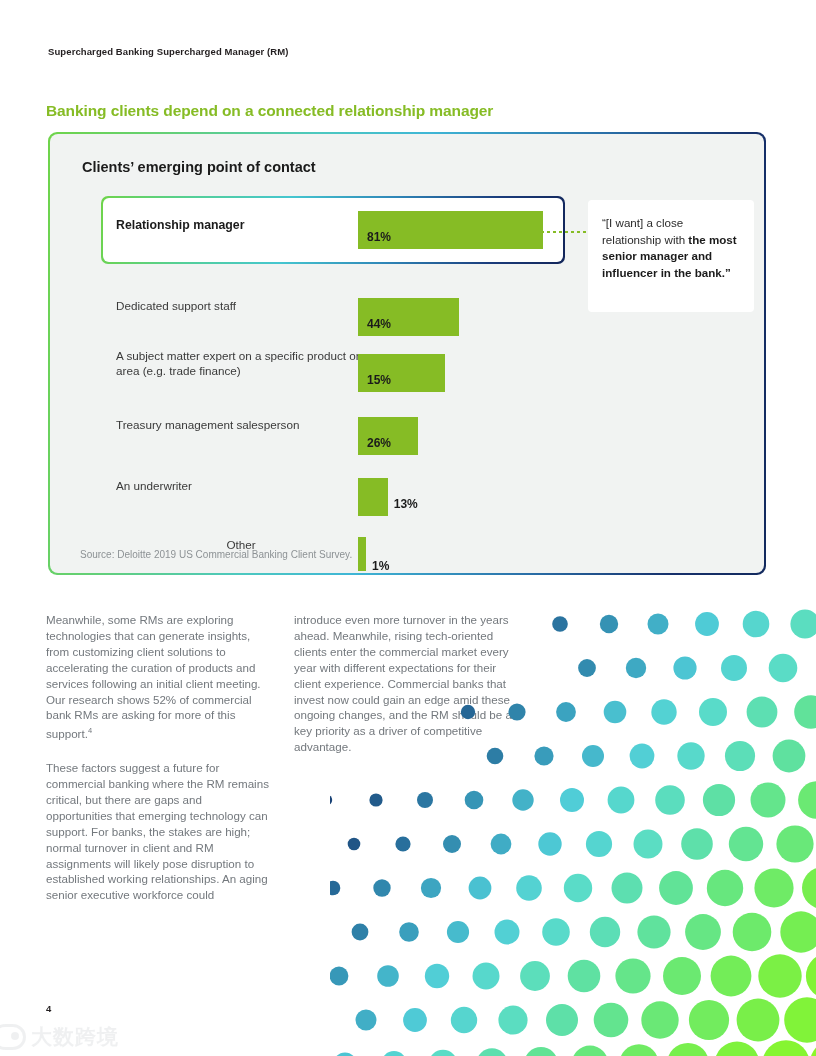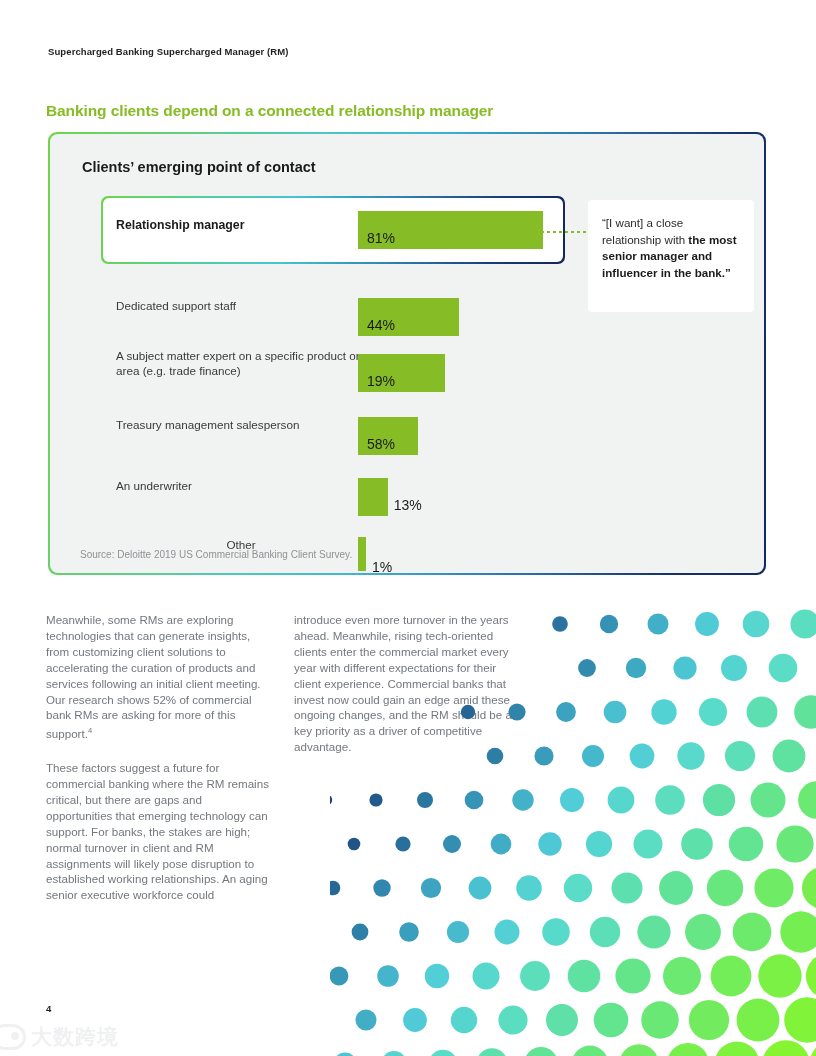--- a/index.html
+++ b/index.html
@@ -59,21 +59,21 @@
   }
   .row.highlight .row-label { font-weight: bold; color: #1b1b1b; font-size: 12.3px; }
 
   .bar {
     position: absolute;
     background: #86bc25;
     height: 38px;
   }
   .bar-value {
     position: absolute;
-    font-size: 14px; font-weight: normal; color: #1b1b1b;
+    font-size: 12px; font-weight: bold; color: #1b1b1b;
   }
 
   
   .hl-box {
     position: absolute;
     left: 31px; top: 0px;
     width: 464px; height: 68px;
     border-radius: 7px;
     padding: 1.6px;
     background: linear-gradient(100deg,#6fd44a 0%, #53cf9a 20%, #45c6d0 40%, #2f86b8 62%, #1b3c7c 84%, #13265a 100%);
@@ -172,26 +172,26 @@
             <div class="bar-value" style="left: 297px; top: 34px;">81%</div>
           </div>
           <div class="row" style="top: 86px; height: 50px;">
             <div class="row-label" style="top: 16px;">Dedicated support staff</div>
             <div class="bar" style="left: 288px; top: 16px; width: 100.76px; height: 38px; background: rgb(134, 188, 37);"></div>
             <div class="bar-value" style="left: 297px; top: 35px;">44%</div>
           </div>
           <div class="row" style="top: 142px; height: 56px;">
             <div class="row-label" style="top: 10px;">A subject matter expert on a specific product or area (e.g. trade finance)</div>
             <div class="bar" style="left: 288px; top: 16px; width: 87.02px; height: 38px; background: rgb(134, 188, 37);"></div>
-            <div class="bar-value" style="left: 297px; top: 35px;">19%</div>
+            <div class="bar-value" style="left: 297px; top: 35px;">15%</div>
           </div>
           <div class="row" style="top: 205px; height: 56px;">
             <div class="row-label" style="top: 16px;">Treasury management salesperson</div>
             <div class="bar" style="left: 288px; top: 16px; width: 59.54px; height: 38px; background: rgb(134, 188, 37);"></div>
-            <div class="bar-value" style="left: 297px; top: 35px;">58%</div>
+            <div class="bar-value" style="left: 297px; top: 35px;">26%</div>
           </div>
           <div class="row" style="top: 266px; height: 50px;">
             <div class="row-label" style="top: 16px;">An underwriter</div>
             <div class="bar" style="left: 288px; top: 16px; width: 29.77px; height: 38px; background: rgb(134, 188, 37);"></div>
             <div class="bar-value" style="left: 323.77px; top: 35px;">13%</div>
           </div>
           <div class="row" style="top: 325px; height: 50px; text-align: center;">
             <div class="row-label" style="top: 16px;">Other</div>
             <div class="bar" style="left: 288px; top: 16px; width: 8px; height: 34px; background: rgb(134, 188, 37);"></div>
             <div class="bar-value" style="left: 302px; top: 38px;">1%</div>

